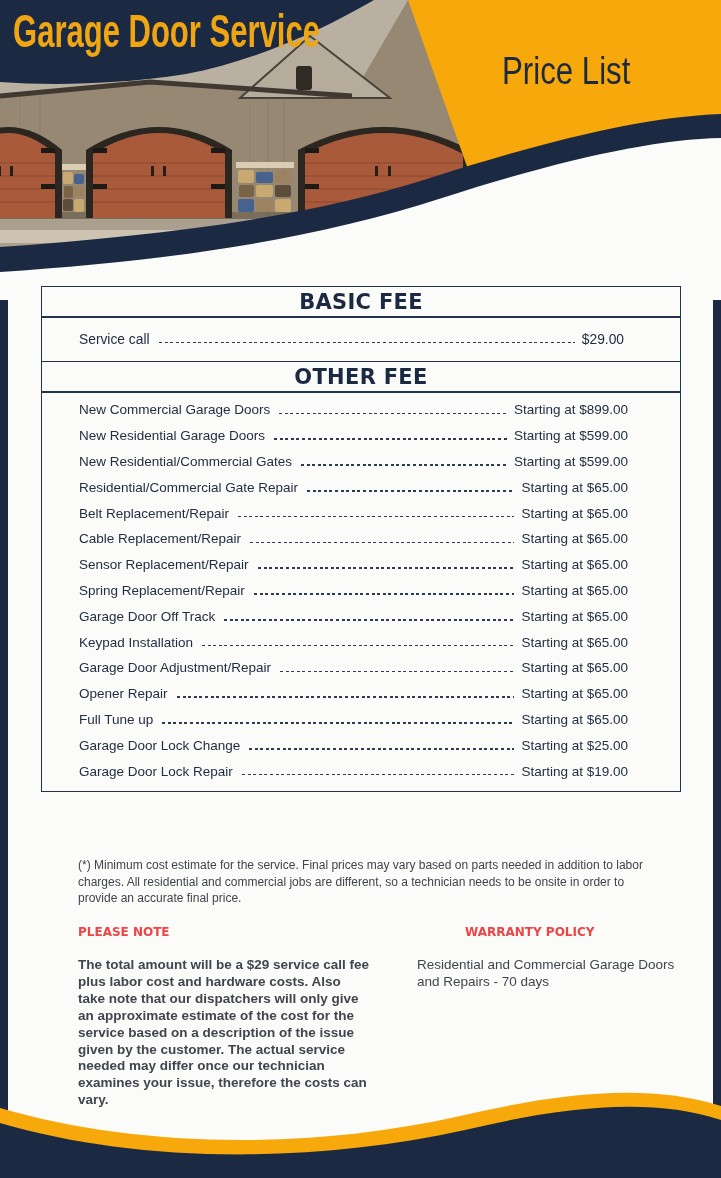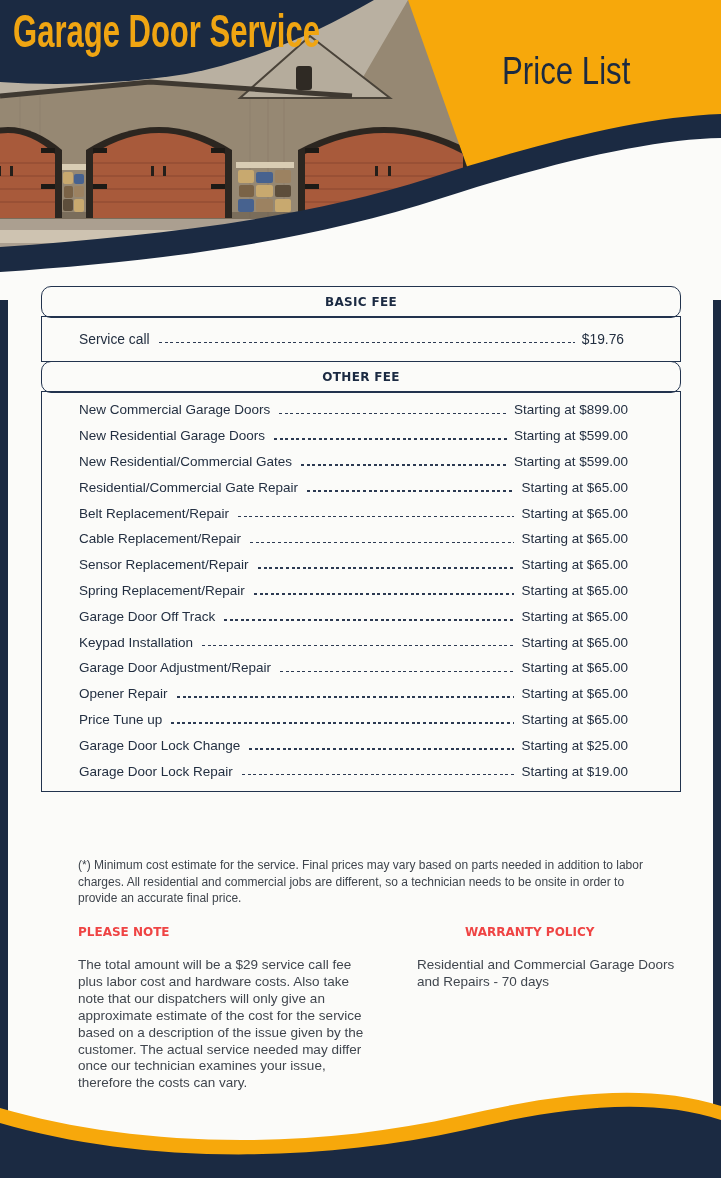--- a/index.html
+++ b/index.html
@@ -16,36 +16,36 @@
 
   
   .strip{position:absolute;width:8px;background:#1b2a42;z-index:1;}
   .strip.left{left:0;top:264px;height:866px;}
   .strip.right{right:0;top:130px;height:995px;}
 
   
   .fee-table{position:absolute;left:41px;top:287px;width:640px;z-index:4;color:#232f41;}
   .box{border:1.5px solid #22334e;background:transparent;margin-top:-1.5px;}
   .sec-head{height:30px;display:flex;align-items:center;justify-content:center;
-    font-family:"DejaVu Sans",sans-serif;font-weight:700;font-size:12px;letter-spacing:.3px;color:#1b2a42;border-radius:10px;}
+    font-family:"DejaVu Sans",sans-serif;font-weight:700;font-size:21px;letter-spacing:.3px;color:#1b2a42;}
   .basic-row{height:44px;display:flex;align-items:center;padding:0 56px 0 37px;font-size:13.8px;}
   .items{padding:5px 0 7px 0;}
   .item-row{height:25.8px;display:flex;align-items:center;padding:0 52px 0 37px;font-size:13.5px;}
   .leader{flex:1;height:1.6px;margin:7px 7px 0 9px;
     background-image:repeating-linear-gradient(to right,#2c3a52 0 3px,transparent 3px 5.6px);}
   .label{white-space:nowrap;}
   .price{white-space:nowrap;}
 
   
   .disclaimer{position:absolute;left:78px;top:857px;width:572px;font-size:12px;line-height:16.6px;color:#3f454d;z-index:4;}
   .note-head{position:absolute;top:925px;font-family:"DejaVu Sans",sans-serif;font-weight:700;font-size:12px;color:#ef4444;z-index:4;}
   .note-head.left{left:78px;}
   .note-head.right{left:417px;margin-left:48px;}
   .note-body{position:absolute;top:957px;font-size:13.5px;line-height:16.9px;color:#40464e;z-index:4;}
-  .note-body.left{left:78px;width:293px;}
+  .note-body.left{left:78px;width:293px;font-weight:bold;}
   .note-body.right{left:417px;width:278px;}
 
   svg{display:block;}
   .hdr-svg{position:absolute;top:0;left:0;z-index:2;}
   .ftr-svg{position:absolute;bottom:0;left:0;z-index:3;}
 </style>
 </head>
 <body>
 
 <div class="page">
@@ -163,21 +163,21 @@
   <div class="strip right"></div>
 
   <div class="fee-table">
     <div class="box sec-head">BASIC FEE</div>
 
     <div class="box">
 
         <div class="basic-row">
           <span class="label">Service call</span>
           <span class="leader"></span>
-          <span class="price">$19.76</span>
+          <span class="price">$29.00</span>
         </div>
       </div>
 
     <div class="box sec-head">OTHER FEE</div>
 
     <div class="box items">
 
         <div class="item-row">
           <span class="label">New Commercial Garage Doors</span>
           <span class="leader"></span>
@@ -245,21 +245,21 @@
           <span class="price">Starting at $65.00</span>
         </div>
 
         <div class="item-row">
           <span class="label">Opener Repair</span>
           <span class="leader"></span>
           <span class="price">Starting at $65.00</span>
         </div>
 
         <div class="item-row">
-          <span class="label">Price Tune up</span>
+          <span class="label">Full Tune up</span>
           <span class="leader"></span>
           <span class="price">Starting at $65.00</span>
         </div>
 
 
         <div class="item-row">
           <span class="label">Garage Door Lock Change</span>
           <span class="leader"></span>
           <span class="price">Starting at $25.00</span>
         </div>

